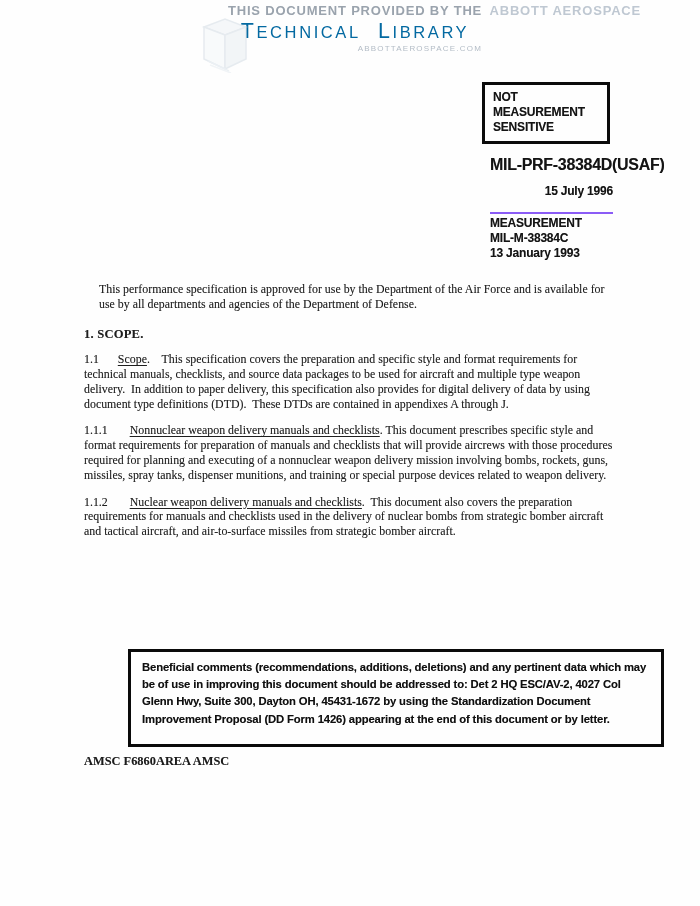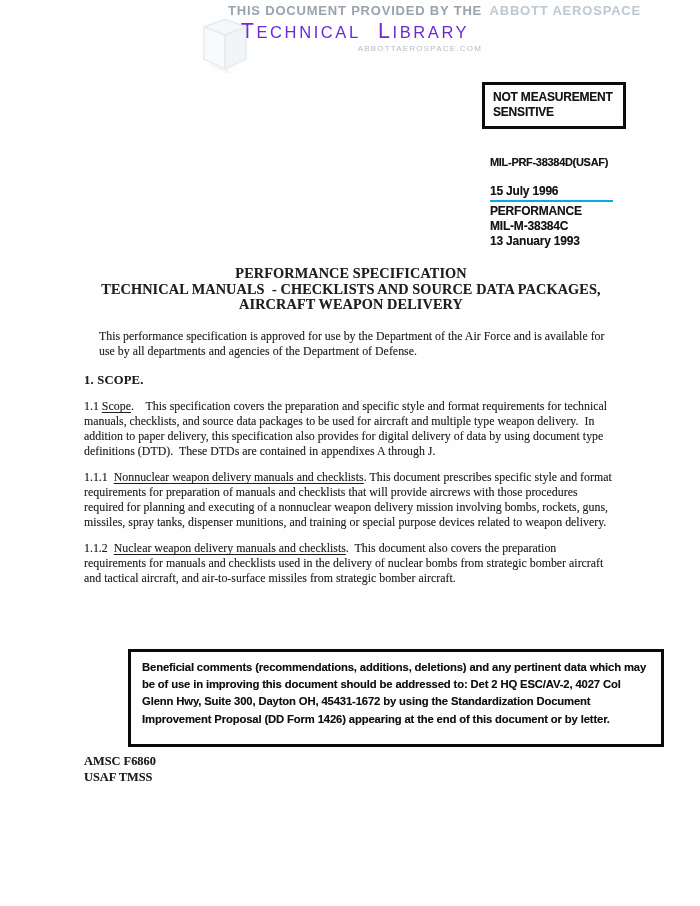--- a/index.html
+++ b/index.html
@@ -37,21 +37,21 @@
     letter-spacing: 0.8px;
     color: #9aa3ad;
     white-space: nowrap;
   }
   .wm-light { color: #bfc8d2; margin-left: 3px; }
   .wm-line2 {
     margin-top: 1px;
     text-align: center;
     font-size: 16.5px;
     letter-spacing: 2.6px;
-    color: #6d28d9;
+    color: #0369a1;
     white-space: nowrap;
   }
   .wm-word { display: inline-block; text-transform: uppercase; }
   .wm-word::first-letter { font-size: 1.3em; }
   .wm-word + .wm-word { margin-left: 10px; }
   .wm-line3 {
     margin-top: 0px;
     text-align: right;
     padding-right: 28px;
     font-size: 8px;
@@ -65,48 +65,49 @@
   .sans-bold {
     font-family: "Liberation Sans", sans-serif;
     font-weight: bold;
     color: #141414;
     text-shadow: 0 0 0.5px rgba(0,0,0,0.4);
   }
   .nms-box {
     position: absolute;
     left: 482px;
     top: 82px;
-    width: 144px;
+    width: 128px;
     border: 3px solid #0b0b0b;
     padding: 5px 7px 6px 8px;
     font-size: 12px;
     line-height: 15px;
     letter-spacing: -0.2px;
   }
   .doc-id {
     position: absolute;
     left: 490px;
     top: 156px;
-    font-size: 11px;
+    font-size: 16px;
     letter-spacing: -0.3px;
     white-space: nowrap;
   }
   .date-block {
     position: absolute;
     left: 490px;
     top: 184px;
     width: 123px;
     font-size: 12px;
     line-height: 15px;
     letter-spacing: -0.2px;
   }
   .date-line {
-    border-bottom: 2px solid #0ea5e9;
-    padding-bottom: 1px;
+    border-bottom: 2px solid #8b5cf6;
+    padding-bottom: 13px;
     margin-bottom: 2px;
+    text-align: right;
   }
 
   
   .body {
     position: absolute;
     left: 84px;
     top: 266px;
     width: 534px;
     font-size: 11.9px;
     line-height: 14.8px;
@@ -128,21 +129,21 @@
   .scope-h {
     margin-top: 15px;
     font-weight: bold;
     font-size: 12.6px;
     letter-spacing: 0.2px;
   }
   .para {
     margin-top: 11px;
     white-space: pre-wrap;
   }
-  .u { text-decoration: underline; text-underline-offset: 2px; }
+  .u { text-decoration: underline; text-underline-offset: 2px; margin-left: 16px; }
 
   
   .comments-box {
     position: absolute;
     left: 84px;
     top: 649px;
     width: 536px;
     border: 3px solid #0a0a0a;
     padding: 7px 10px 16px 11px;
     font-family: "Liberation Sans", sans-serif;
@@ -160,21 +161,21 @@
   .footer {
     position: absolute;
     left: 84px;
     top: 754px;
     width: 534px;
     font-size: 12.4px;
     line-height: 15.5px;
     color: #1c1c1c;
     text-shadow: 0 0 0.4px rgba(28,28,28,0.35);
   }
-  .footer-row { display: flex; font-weight: bold; flex-direction: column; }
+  .footer-row { display: flex; font-weight: bold; }
   .dist-line { margin-top: 1px; white-space: pre-wrap; }
   .dist-lead { font-weight: bold; text-decoration: underline; text-underline-offset: 2px; }
 </style>
 </head>
 <body>
 
 <div class="page">
 
   <div class="wm">
     <svg class="cube" width="58" height="62" viewBox="0 0 58 62">
@@ -194,45 +195,40 @@
     </div>
     <div class="wm-line3">ABBOTTAEROSPACE.COM</div>
   </div>
 
   <div class="nms-box sans-bold">NOT MEASUREMENT SENSITIVE</div>
 
   <div class="doc-id sans-bold">MIL-PRF-38384D(USAF)</div>
 
   <div class="date-block sans-bold">
     <div class="date-line">15 July 1996</div>
-    <div>PERFORMANCE</div>
+    <div>MEASUREMENT</div>
     <div>MIL-M-38384C</div>
     <div>13 January 1993</div>
   </div>
 
   <div class="body">
-    <div>
-      <div class="title-line">PERFORMANCE SPECIFICATION</div>
-      <div class="title-line">TECHNICAL MANUALS  - CHECKLISTS AND SOURCE DATA PACKAGES,</div>
-      <div class="title-line">AIRCRAFT WEAPON DELIVERY</div>
-    </div>
 
     <p class="approval">This performance specification is approved for use by the Department of the Air Force and is available for use by all departments and agencies of the Department of Defense.</p>
 
     <div class="scope-h">1. SCOPE.</div>
 
     <p class="para"><span>1.1 </span><span class="u">Scope</span><span>.    This specification covers the preparation and specific style and format requirements for technical manuals, checklists, and source data packages to be used for aircraft and multiple type weapon delivery.  In addition to paper delivery, this specification also provides for digital delivery of data by using document type definitions (DTD).  These DTDs are contained in appendixes A through J.</span></p>
 
     <p class="para"><span>1.1.1  </span><span class="u">Nonnuclear weapon delivery manuals and checklists</span><span>. This document prescribes specific style and format requirements for preparation of manuals and checklists that will provide aircrews with those procedures required for planning and executing of a nonnuclear weapon delivery mission involving bombs, rockets, guns, missiles, spray tanks, dispenser munitions, and training or special purpose devices related to weapon delivery.</span></p>
 
     <p class="para"><span>1.1.2  </span><span class="u">Nuclear weapon delivery manuals and checklists</span><span>.  This document also covers the preparation requirements for manuals and checklists used in the delivery of nuclear bombs from strategic bomber aircraft and tactical aircraft, and air-to-surface missiles from strategic bomber aircraft.</span></p>
   </div>
 
   <div class="comments-box">Beneficial comments (recommendations, additions, deletions) and any pertinent data which may be of use in improving this document should be addressed to: Det 2 HQ ESC/AV-2, 4027 Col Glenn Hwy, Suite 300, Dayton OH, 45431-1672 by using the Standardization Document Improvement Proposal (DD Form 1426) appearing at the end of this document or by letter.</div>
 
   <div class="footer">
     <div class="footer-row">
       <span>AMSC F6860</span>
-      <span>USAF TMSS</span>
+      <span>AREA AMSC</span>
     </div>
   </div>
 
 </div>
 
 </body></html>

